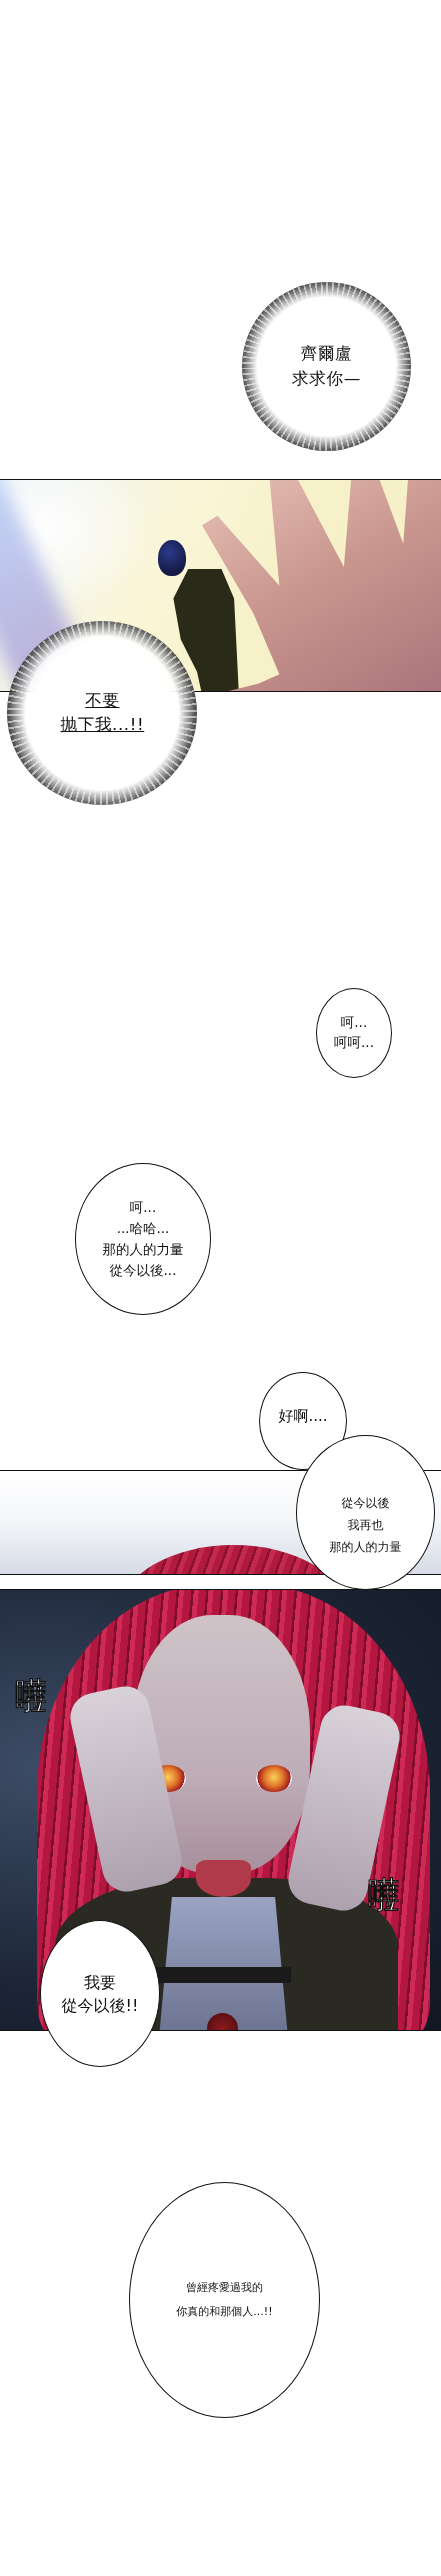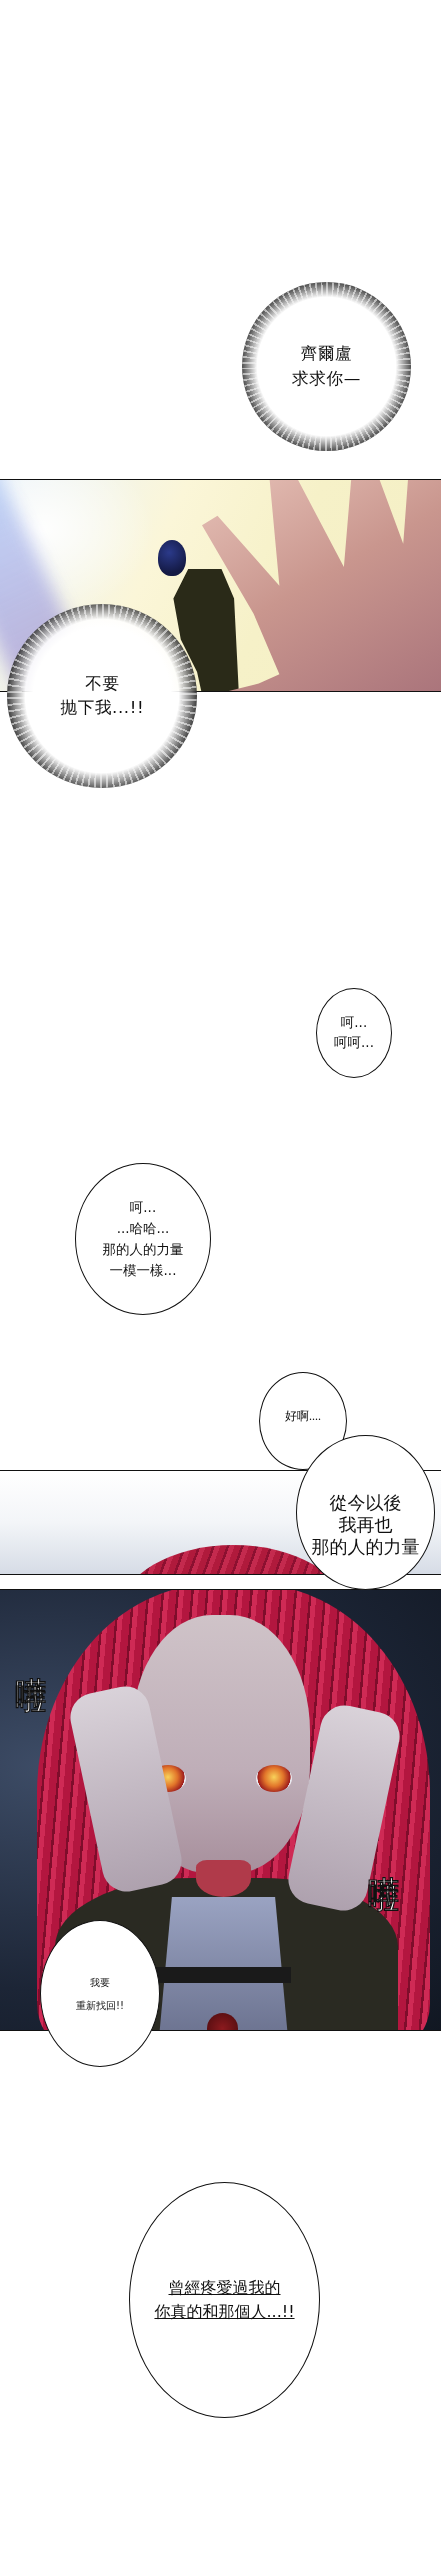--- a/index.html
+++ b/index.html
@@ -31,39 +31,39 @@
       background:
         radial-gradient(circle, #ffffff 0%, #ffffff 52%, rgba(255,255,255,0.9) 58%, rgba(40,40,40,0.9) 72%, rgba(20,20,20,0.75) 80%, rgba(255,255,255,0) 100%);
       display: flex; align-items: center; justify-content: center; flex-direction: column; }
     .burst::before { content: ""; position: absolute; inset: 0; border-radius: 50%;
       background: repeating-conic-gradient(rgba(255,255,255,0.55) 0deg 1.2deg, rgba(255,255,255,0) 1.2deg 4deg);
       -webkit-mask: radial-gradient(circle, transparent 55%, #000 62%, #000 90%, transparent 100%);
       mask: radial-gradient(circle, transparent 55%, #000 62%, #000 90%, transparent 100%); }
     .burst .line { position: relative; z-index: 2; font-size: 16.6px; line-height: 24.5px; letter-spacing: 0.6px; text-align: left; color: #111; white-space: nowrap; }
 
     #burst-1 { left: 242px; top: 282px; width: 169px; height: 169px; }
-    #burst-2 { left: 7.4px; top: 604px; width: 190px; height: 184px; z-index: 5; }
+    #burst-2 { left: 7.4px; top: 621px; width: 190px; height: 184px; z-index: 5; text-decoration: underline; }
 
     
     .bubble { position: absolute; background: #ffffff; border: 1.2px solid #111; border-radius: 50%;
       display: flex; flex-direction: column; align-items: center; justify-content: center; z-index: 6; }
     .bubble .line { font-size: 14.7px; line-height: 21px; text-align: center; white-space: nowrap; color: #111; }
 
     #bubble-heh { left: 316px; top: 988px; width: 76px; height: 90px; }
     #bubble-heh .line { font-size: 13.5px; line-height: 19.6px; }
     #bubble-haha { left: 75px; top: 1163px; width: 136px; height: 152px; }
     #bubble-haha .line { font-size: 13.5px; line-height: 21px; }
     #bubble-okay { left: 259px; top: 1372px; width: 88px; height: 98px; justify-content: center; padding-bottom: 9.8px; }
-    #bubble-okay .line { font-size: 12px; font-family: Liberation Serif, serif; }
+    #bubble-okay .line { font-size: 15px; }
     #bubble-never { left: 296px; top: 1435px; width: 139px; height: 155px; padding-top: 24.5px; }
-    #bubble-never .line { font-size: 18px; line-height: 22px; }
+    #bubble-never .line { font-size: 12px; line-height: 22px; }
     #bubble-reclaim { left: 40px; top: 1920px; width: 120px; height: 147px; }
-    #bubble-reclaim .line { font-size: 10px; line-height: 23px; }
+    #bubble-reclaim .line { font-size: 16px; line-height: 23px; }
     #bubble-power { left: 129px; top: 2182px; width: 191px; height: 236px; }
-    #bubble-power .line { font-size: 16px; line-height: 24.5px; text-decoration: underline; }
+    #bubble-power .line { font-size: 11px; line-height: 24.5px; }
 
     
     #panel-hair-top { top: 1470px; height: 105px;
       background: linear-gradient(180deg, #ffffff 0%, #f3f5f8 50%, #d6dce6 100%); }
     .hair-dome { position: absolute; left: 120px; top: 74px; width: 227px; height: 135px; border-radius: 50% 50% 0 0;
       background: repeating-linear-gradient(110deg, #b01a3c 0 6.1px, #8c1030 6.1px 8.6px, #c42a4e 8.6px 13.5px); }
 
     
     #panel-woman { top: 1589px; height: 442px;
       background: radial-gradient(ellipse at 10% 40%, #3d4c66 0%, #1c2536 60%, #111722 100%); }
@@ -110,21 +110,21 @@
 
 <div id="bubble-heh" class="bubble">
   <span class="line">呵...</span>
   <span class="line">呵呵...</span>
 </div>
 
 <div id="bubble-haha" class="bubble">
   <span class="line">呵...</span>
   <span class="line">...哈哈...</span>
   <span class="line">那的人的力量</span>
-  <span class="line">一模一樣...</span>
+  <span class="line">從今以後...</span>
 </div>
 
 <div id="panel-hair-top" class="panel">
   <div class="hair-dome"></div>
 </div>
 
 <div id="bubble-okay" class="bubble">
   <span class="line">好啊....</span>
 </div>
 
@@ -146,20 +146,20 @@
   <div class="mouth"></div>
   <div class="hand-l"></div>
   <div class="hand-r"></div>
 </div>
 
 <div id="sfx-left" class="sfx">嘩啦</div>
 <div id="sfx-right" class="sfx">嘩啦</div>
 
 <div id="bubble-reclaim" class="bubble">
   <span class="line">我要</span>
-  <span class="line">重新找回!!</span>
+  <span class="line">從今以後!!</span>
 </div>
 
 <div id="bubble-power" class="bubble">
   <span class="line">曾經疼愛過我的</span>
   <span class="line">你真的和那個人...!!</span>
 </div>
 
 
 </body></html>

